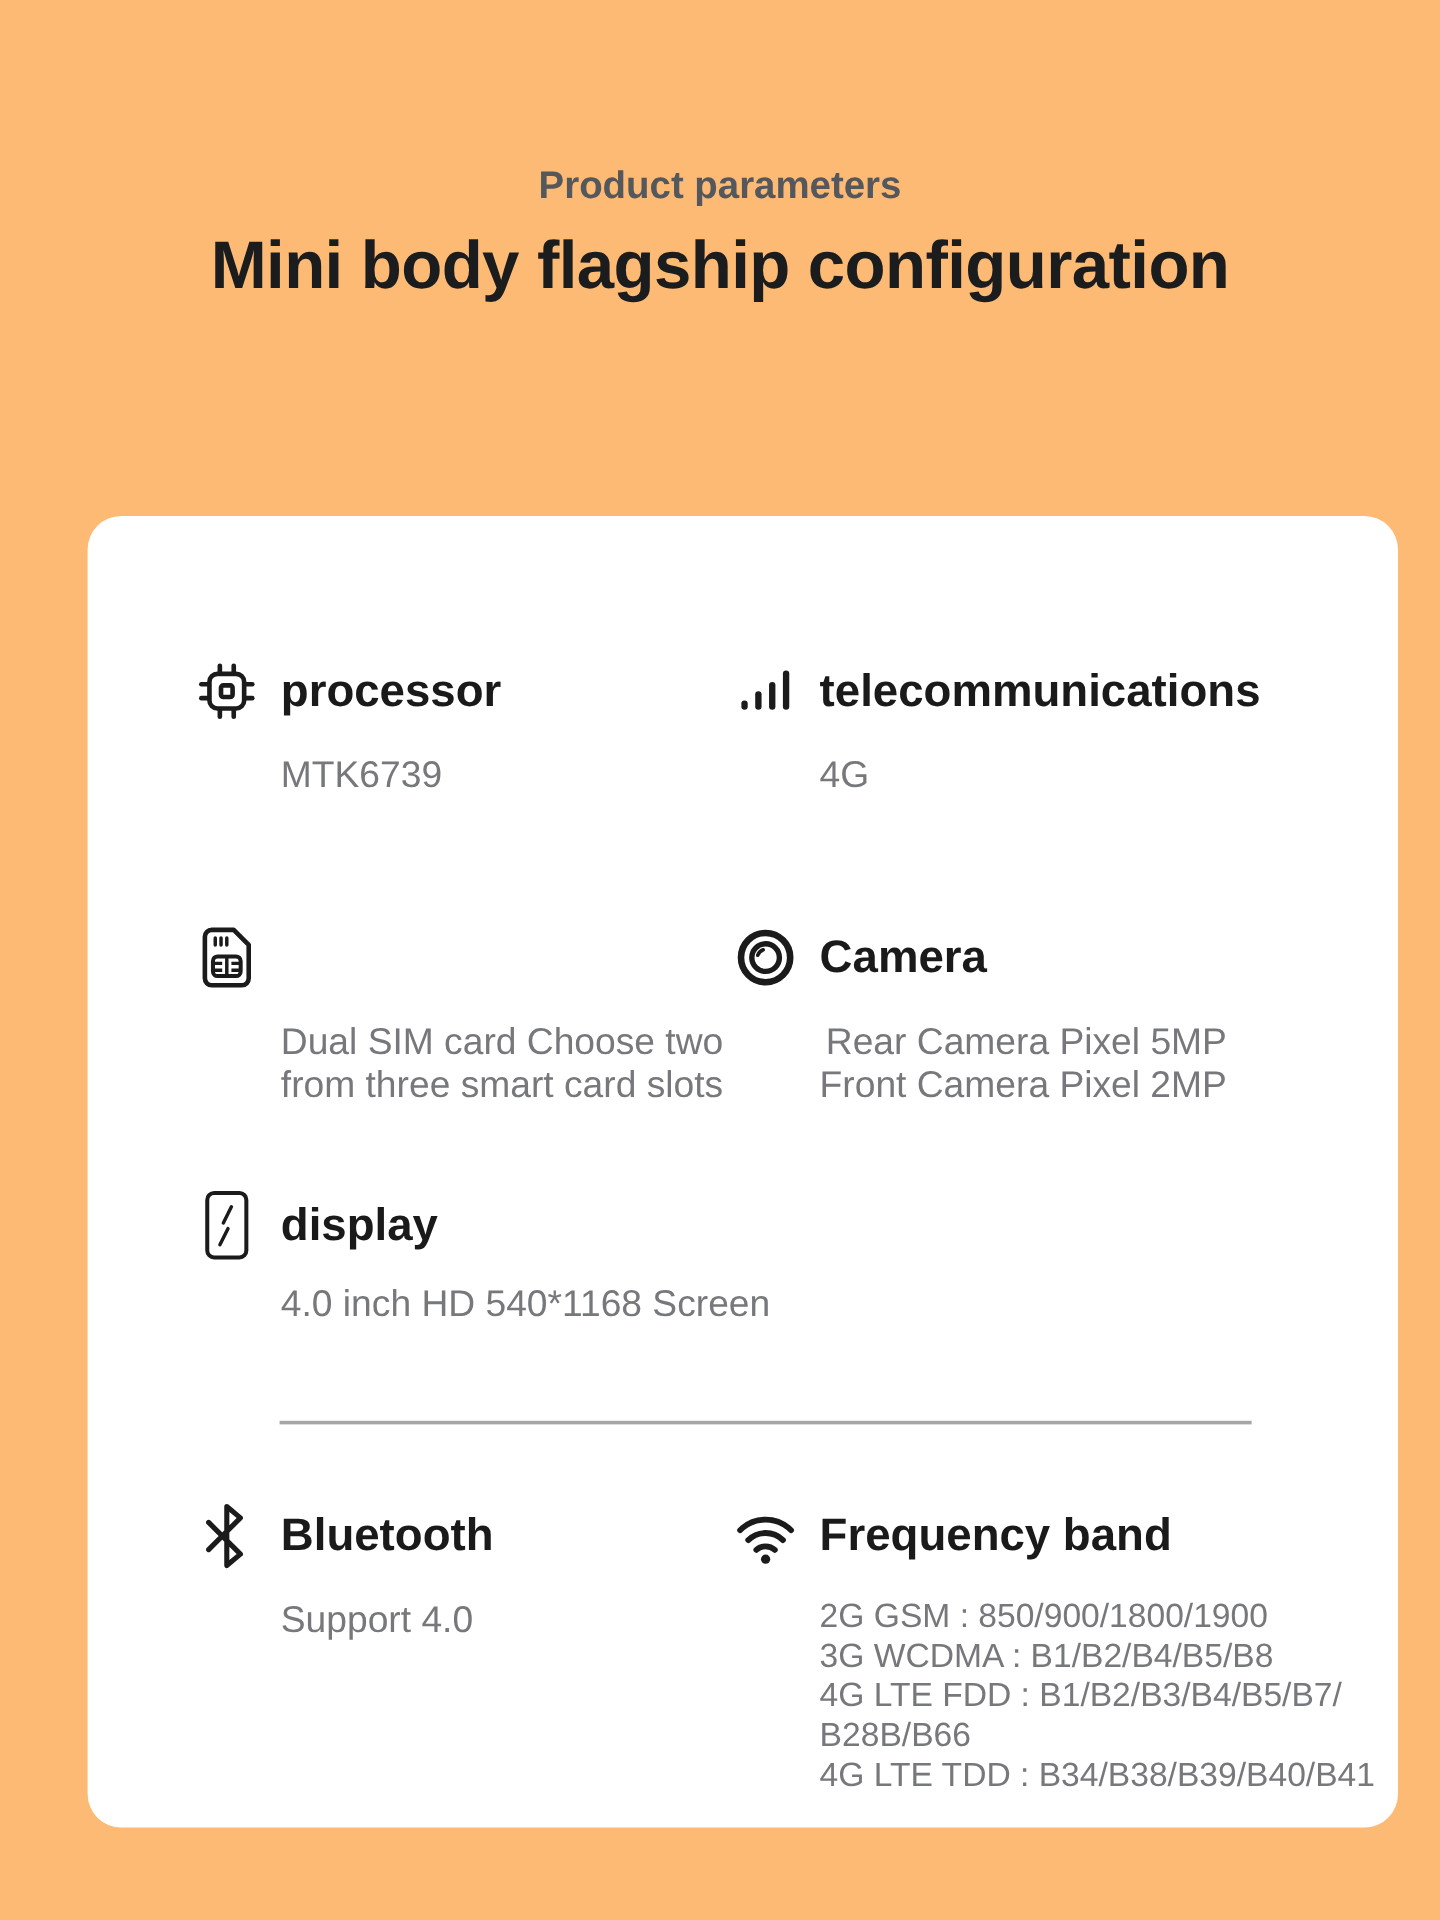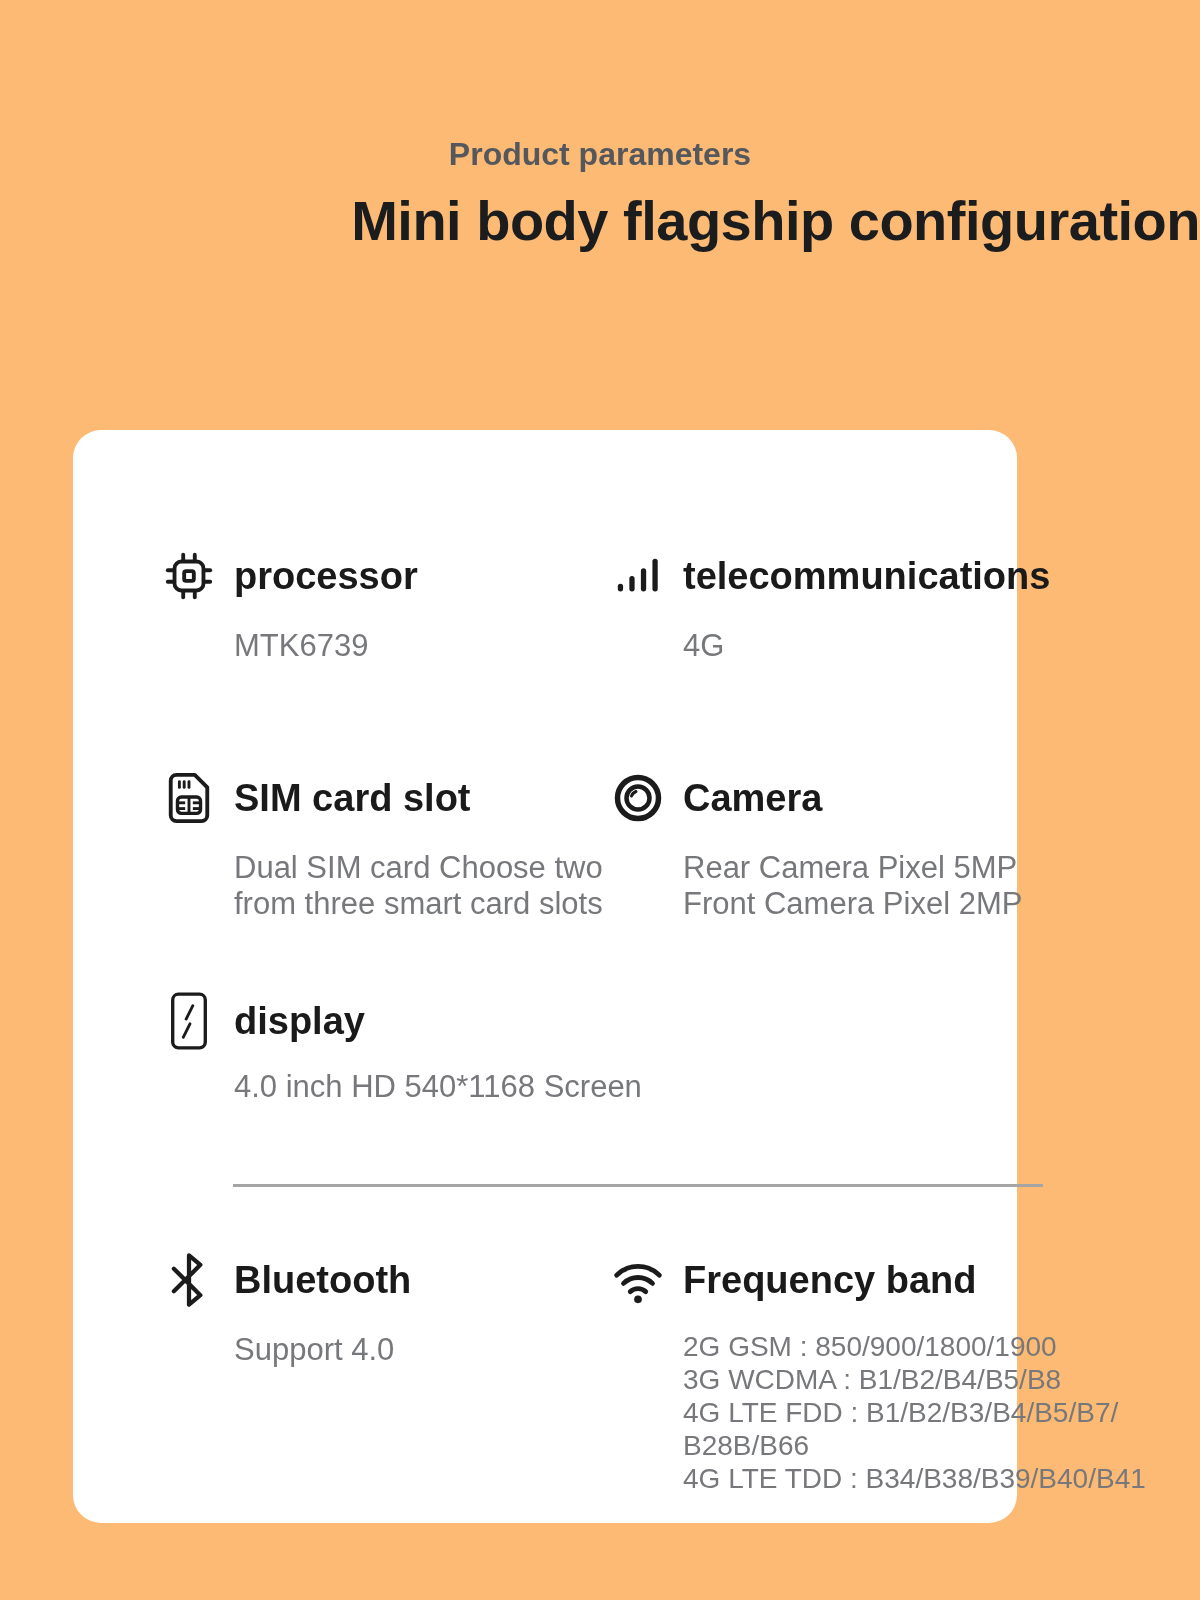--- a/index.html
+++ b/index.html
@@ -12,27 +12,27 @@
     overflow:hidden;
     margin:0 auto;
   }
   .eyebrow {
     position:absolute; top:136px; left:0; width:100%;
     text-align:center;
     font-size:32px; font-weight:bold; color:#54585d;
   }
   .big-title {
     position:absolute; top:188px; left:0; width:100%;
-    text-align:right;
+    text-align:center;
     font-size:56px; font-weight:bold; color:#1b1c1e;
     letter-spacing:-0.5px;
   }
   .card {
     position:absolute; left:73px; top:430px;
-    width:944px; height:1093px;
+    width:1092px; height:1093px;
     background:#ffffff; border-radius:28px;
   }
   .item { position:absolute; color:#1b1b1b; }
   .item.col-left  { left:87px; }
   .item.col-right { left:536px; }
   .item-header { display:flex; align-items:center; height:76px; }
   .icon-box {
     width:58px; height:76px; flex:0 0 58px;
     display:flex; align-items:center; justify-content:center;
   }
@@ -115,29 +115,28 @@
             <rect class="stroke" x="14" y="28" width="24" height="17" rx="4" stroke-width="3.5"></rect>
             <g class="stroke" stroke-width="3">
               <line x1="26" y1="29" x2="26" y2="44"></line>
               <line x1="14" y1="34" x2="22" y2="34"></line>
                 <line x1="14" y1="40" x2="22" y2="40"></line>
               <line x1="30" y1="34" x2="38" y2="34"></line>
                 <line x1="30" y1="40" x2="38" y2="40"></line>
             </g>
           </svg>
         </span>
-        <span class="item-title">SIM card slot</span>
       </div>
       <div class="item-body tight">
         <div>Dual SIM card Choose two</div>
         <div>from three smart card slots</div>
       </div>
     </div>
 
-    <div class="item col-right" style="top:330px;">
+    <div class="item col-right" style="top:330px;text-align:right;">
       <div class="item-header">
         <span class="icon-box">
           <svg width="56" height="56" viewBox="0 0 56 56">
             <circle class="stroke" cx="28" cy="28" r="20.5" stroke-width="5.5"></circle>
             <circle class="stroke" cx="28" cy="28" r="11.5" stroke-width="4.5"></circle>
             <path class="stroke" d="M21.5 26 A 7.5 7.5 0 0 1 26 21.5" stroke-width="3" stroke-linecap="round"></path>
           </svg>
         </span>
         <span class="item-title">Camera</span>
       </div>

